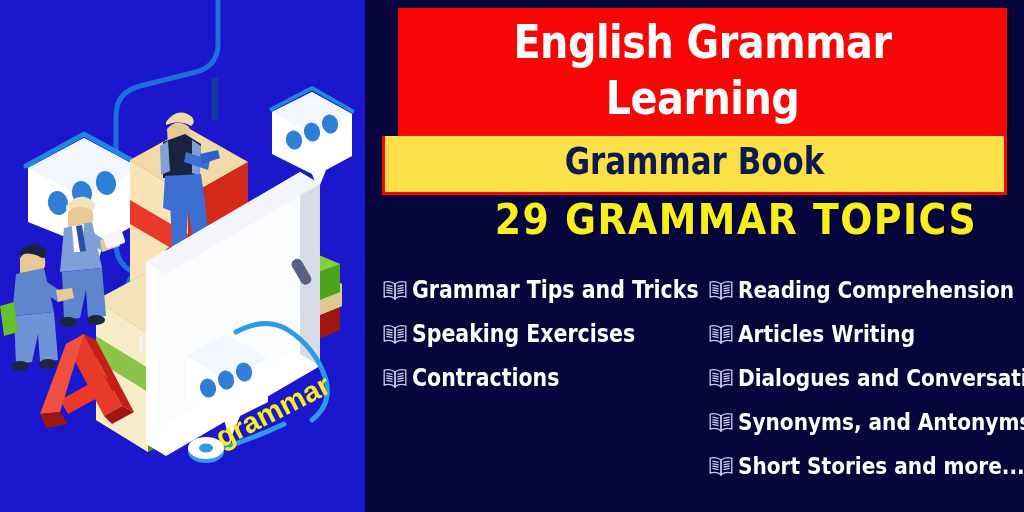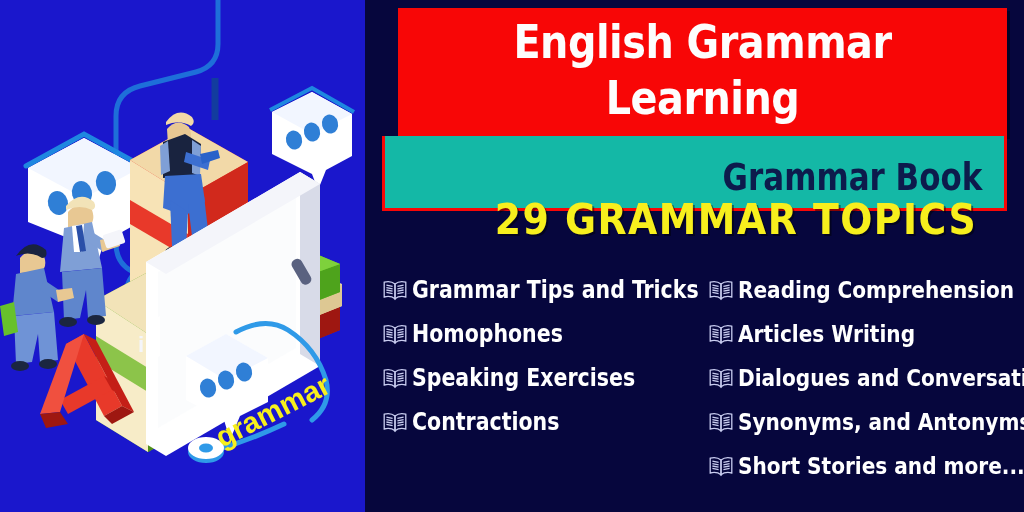--- a/index.html
+++ b/index.html
@@ -35,25 +35,25 @@
     display:block;
     color:#fdfdfd;
     font-family:"Liberation Sans Narrow","DejaVu Sans Condensed","Liberation Sans",sans-serif;
     font-weight:bold;
     font-size:47px;
     line-height:56px;
     letter-spacing:-0.5px;
     transform:scaleX(.94);
   }
   .subtitle-bar{
-    background:#14b8a6;
+    background:#fde047;
     border:3px solid #f80606;
     border-top:none;
-    padding:20px 0 8px 0;
-    text-align:right;
+    padding:4px 0 8px 0;
+    text-align:center;
   }
   .subtitle-bar .s{
     display:block;
     color:#0d1b4c;
     font-family:"Liberation Sans Narrow","DejaVu Sans Condensed","Liberation Sans",sans-serif;
     font-weight:bold;
     font-size:37px;
     line-height:44px;
     transform:scaleX(.93);
   }
@@ -289,33 +289,20 @@
           <span class="topic-icon">
             <svg width="26" height="22" viewBox="0 0 26 22">
                 <g fill="none" stroke="#c9cdf0" stroke-width="1.3">
                   <path d="M13 5 C10 2.6 6 2.2 2.2 3.2 L2.2 18 C6 17 10 17.4 13 19.8 Z"></path>
                   <path d="M13 5 C16 2.6 20 2.2 23.8 3.2 L23.8 18 C20 17 16 17.4 13 19.8 Z"></path>
                   <path d="M4.4 6.2 L10.6 7.4 M4.4 8.6 L10.6 9.8 M4.4 11 L10.6 12.2 M4.4 13.4 L10.6 14.6"></path>
                   <path d="M15.4 7.4 L21.6 6.2 M15.4 9.8 L21.6 8.6 M15.4 12.2 L21.6 11 M15.4 14.6 L21.6 13.4"></path>
                 </g>
               </svg>
           </span>
-          <span class="topic-label">Homophones</span>
-        </div>
-        <div class="topic-row">
-          <span class="topic-icon">
-            <svg width="26" height="22" viewBox="0 0 26 22">
-                <g fill="none" stroke="#c9cdf0" stroke-width="1.3">
-                  <path d="M13 5 C10 2.6 6 2.2 2.2 3.2 L2.2 18 C6 17 10 17.4 13 19.8 Z"></path>
-                  <path d="M13 5 C16 2.6 20 2.2 23.8 3.2 L23.8 18 C20 17 16 17.4 13 19.8 Z"></path>
-                  <path d="M4.4 6.2 L10.6 7.4 M4.4 8.6 L10.6 9.8 M4.4 11 L10.6 12.2 M4.4 13.4 L10.6 14.6"></path>
-                  <path d="M15.4 7.4 L21.6 6.2 M15.4 9.8 L21.6 8.6 M15.4 12.2 L21.6 11 M15.4 14.6 L21.6 13.4"></path>
-                </g>
-              </svg>
-          </span>
           <span class="topic-label">Speaking Exercises</span>
         </div>
         <div class="topic-row">
           <span class="topic-icon">
             <svg width="26" height="22" viewBox="0 0 26 22">
                 <g fill="none" stroke="#c9cdf0" stroke-width="1.3">
                   <path d="M13 5 C10 2.6 6 2.2 2.2 3.2 L2.2 18 C6 17 10 17.4 13 19.8 Z"></path>
                   <path d="M13 5 C16 2.6 20 2.2 23.8 3.2 L23.8 18 C20 17 16 17.4 13 19.8 Z"></path>
                   <path d="M4.4 6.2 L10.6 7.4 M4.4 8.6 L10.6 9.8 M4.4 11 L10.6 12.2 M4.4 13.4 L10.6 14.6"></path>
                   <path d="M15.4 7.4 L21.6 6.2 M15.4 9.8 L21.6 8.6 M15.4 12.2 L21.6 11 M15.4 14.6 L21.6 13.4"></path>

